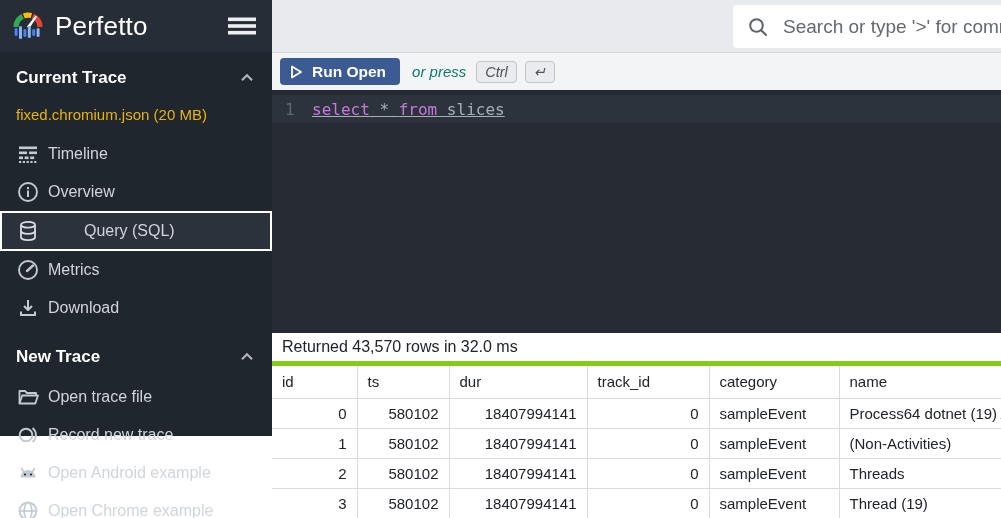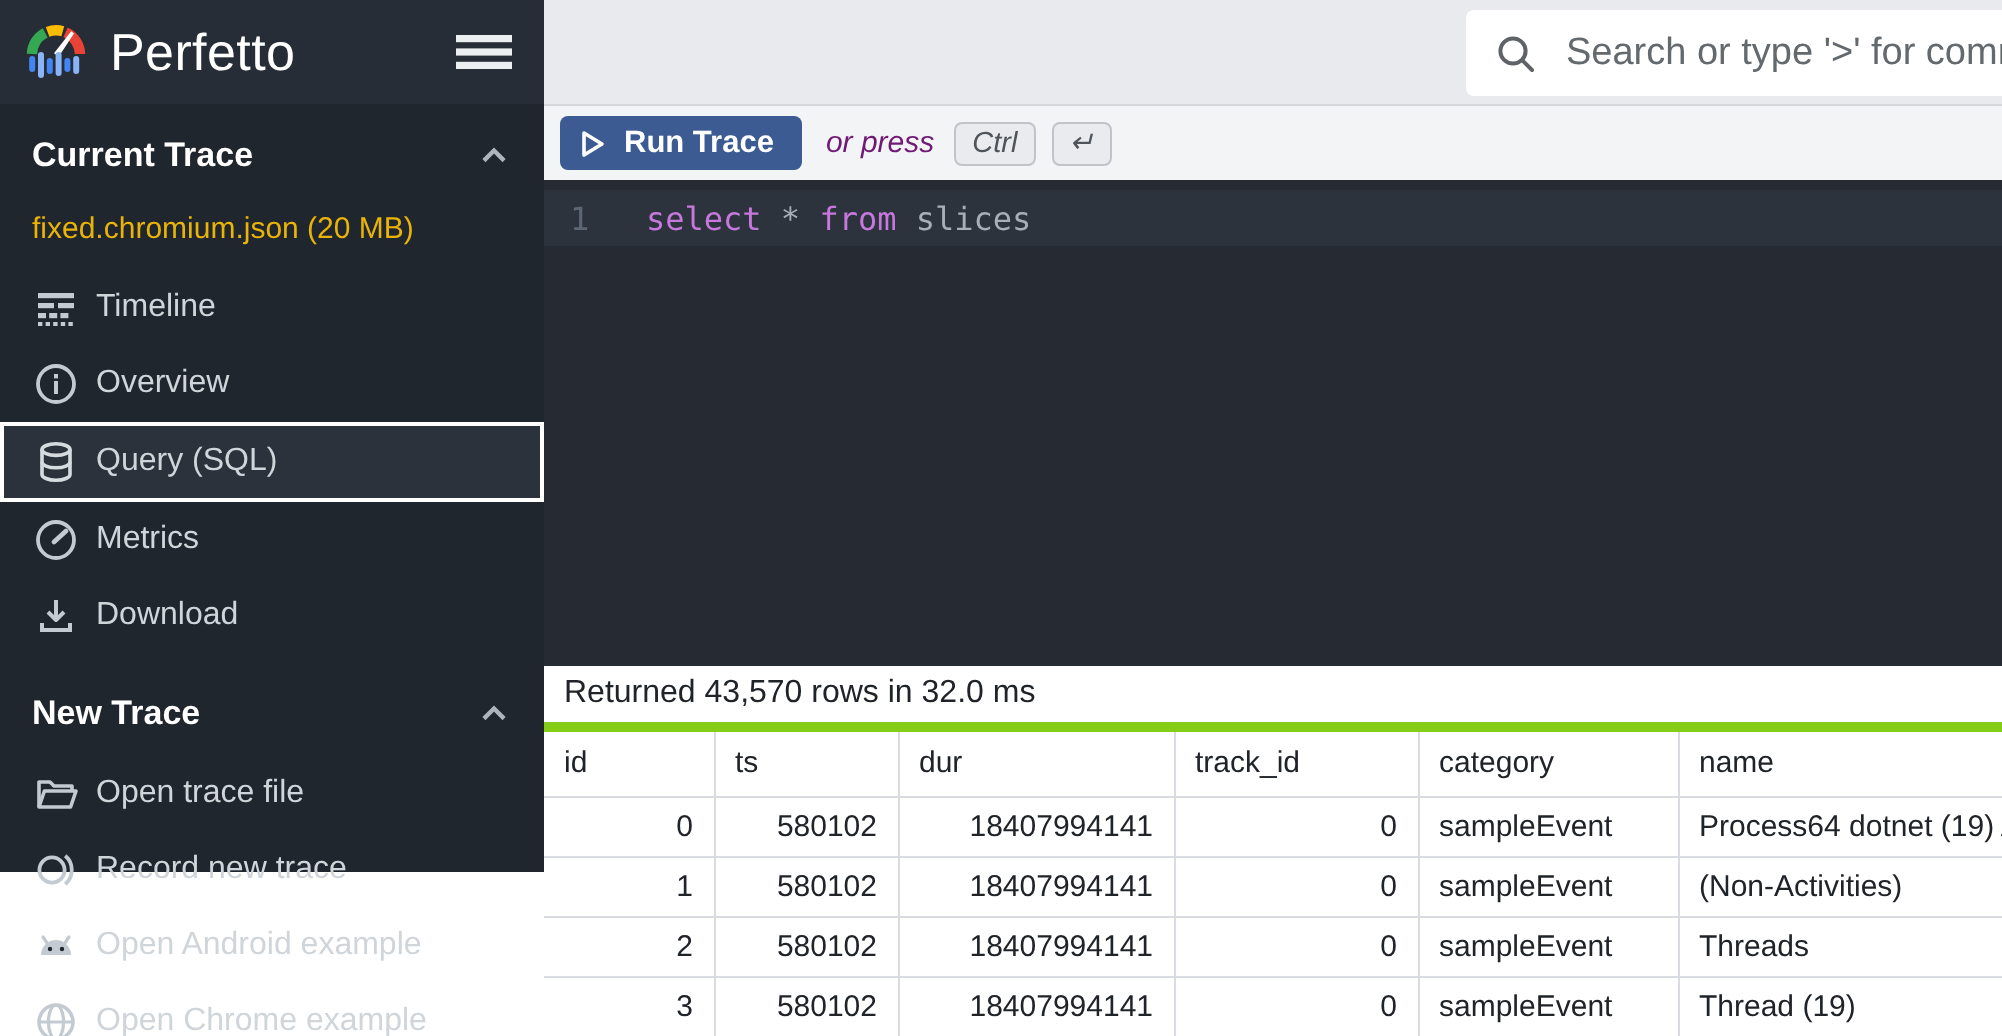--- a/index.html
+++ b/index.html
@@ -38,21 +38,21 @@
     height:40px; line-height:40px; padding-left:16px;
     color:#eab308; font-size:15px; white-space:nowrap;
   }
   .side-item {
     height:38px; display:flex; align-items:center;
     padding-left:16px; cursor:pointer;
   }
   .side-item .icon { width:24px; height:24px; margin-right:8px; flex:0 0 auto; display:flex; }
   .side-item .item-label { color:#d0d5da; font-size:16px; white-space:nowrap; }
   .side-item.selected {
-    height:40px; border:2px solid #ffffff; background:#2b323c; padding-left:14px;
+    height:40px; border:2px solid #ffffff; background:#2b323c; padding-left:14px;gap:36px;
   }
 
   
   .main { position:absolute; left:272px; top:0; width:729px; height:518px; }
 
   .topbar {
     height:52px; background:#e8eaed; position:relative;
   }
   .search-box {
     position:absolute; left:461px; top:5px; width:300px; height:43px;
@@ -70,37 +70,37 @@
     height:38px; background:#f3f4f6; border-top:1px solid #d4d7da;
     display:flex; align-items:center; padding-left:8px;
   }
   .run-btn {
     height:27px; background:#3b5b92; border:none; border-radius:4px;
     color:#ffffff; font-family:"Liberation Sans", sans-serif;
     font-size:15.5px; font-weight:bold;
     display:flex; align-items:center; gap:9px; padding:0 14px 0 10px;
     cursor:pointer;
   }
-  .hint { font-style:italic; color:#701a75; font-size:15px; margin-left:12px; }
+  .hint { font-style:italic; color:#0f766e; font-size:15px; margin-left:12px; }
   .key-chip {
     height:22px; display:flex; align-items:center; padding:0 8px;
     background:#e9ebee; border:1px solid #c0c4c9; border-radius:4px;
     font-style:italic; font-size:14.5px; color:#4e545b; margin-left:8px;
   }
   .key-chip.first { margin-left:10px; }
 
   .editor {
     height:243px; background:#262b33; padding-top:5px; cursor:text;
     font-family:"DejaVu Sans Mono", monospace; font-size:16px;
   }
   .code-line {
     height:28px; background:#2d333d; display:flex; align-items:center;
   }
   .gutter { color:#5d6774; width:27px; padding-left:13px; flex:0 0 auto; }
-  .code { white-space:pre; color:#a6aeb8; margin-left:24px; }
+  .code { white-space:pre; color:#a6aeb8; margin-left:13px;text-decoration:underline; }
   .kw { color:#c678dd; }
 
   .results { background:#ffffff; }
   .summary-bar {
     height:33px; display:flex; align-items:center; padding-left:10px;
     border-bottom:5px solid #84cc16; font-size:16px; color:#202429;
     white-space:nowrap;
   }
   table.result-table { border-collapse:collapse; table-layout:fixed; width:760px; }
   .result-table th, .result-table td {
@@ -279,21 +279,21 @@
       </svg>
       <input type="text" placeholder="Search or type '&gt;' for commands" style="">
     </div>
   </div>
 
   <div class="query-bar">
     <button class="run-btn">
       <svg width="13" height="14" viewBox="0 0 13 14">
         <path d="M2 1.5 L11 7 L2 12.5 Z" fill="none" stroke="#ffffff" stroke-width="1.8" stroke-linejoin="round"></path>
       </svg>
-      <span>Run Trace</span>
+      <span>Run Open</span>
     </button>
     <span class="hint">or press</span>
     <span class="key-chip first">Ctrl</span>
     <span class="key-chip">↵</span>
   </div>
 
   <div class="editor">
     <div class="code-line">
       <span class="gutter">1</span>
       <span class="code"><span class="kw">select</span><span> * </span><span class="kw">from</span><span> slices</span></span>

